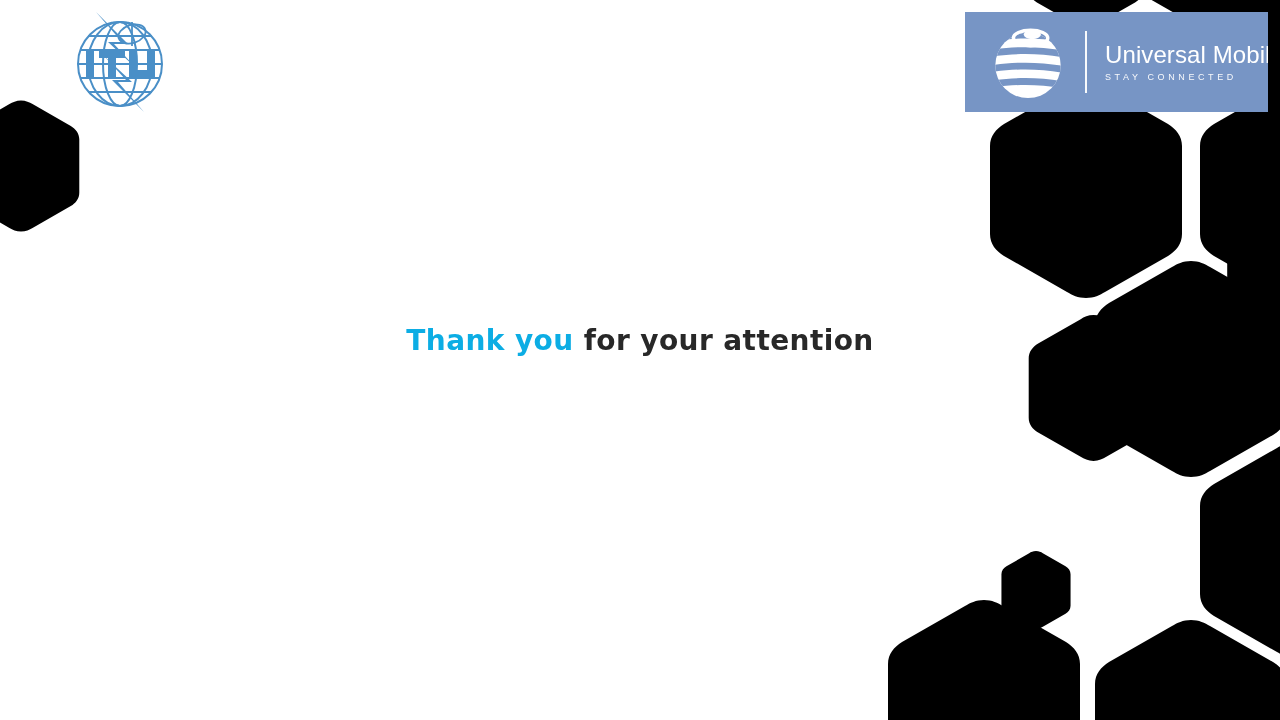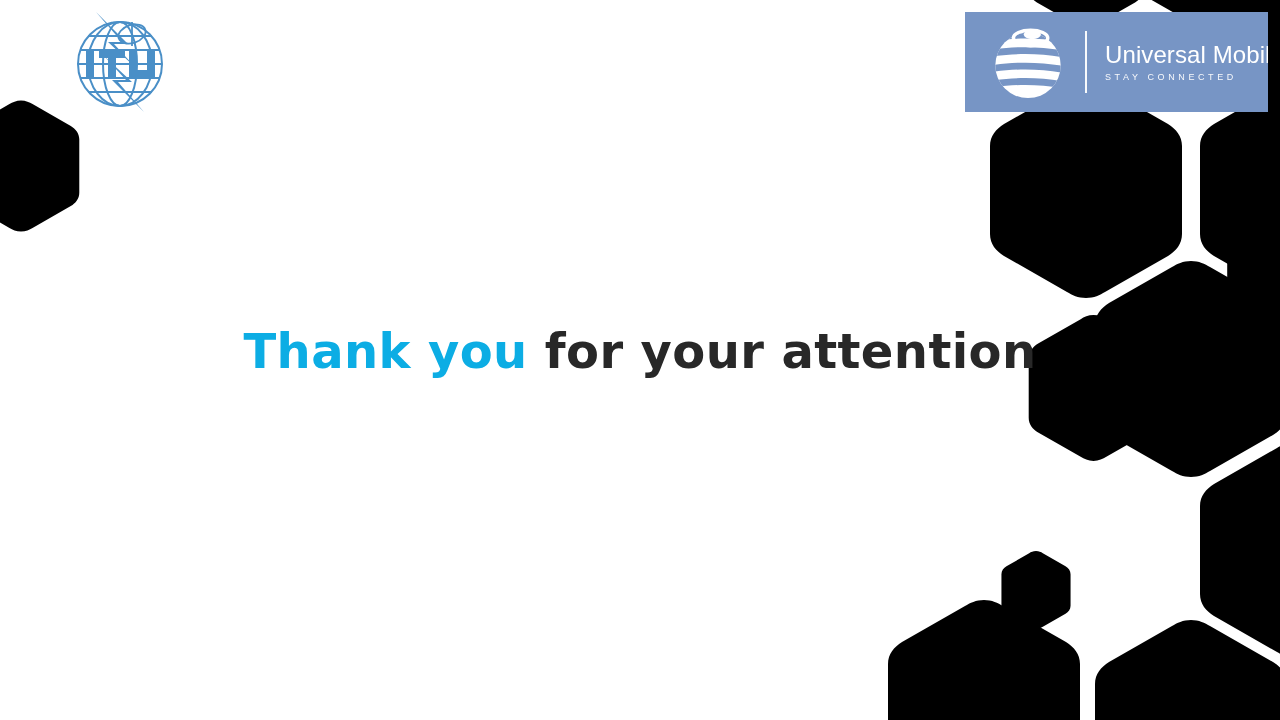--- a/index.html
+++ b/index.html
@@ -102,21 +102,21 @@
 
   
   #headline {
     position: absolute;
     left: 0;
     right: 0;
     top: 327px;
     text-align: center;
     white-space: nowrap;
     font-family: "DejaVu Sans", sans-serif;
-    font-size: 48px;
+    font-size: 28px;
     font-weight: bold;
     line-height: 1;
     letter-spacing: .4px;
   }
   #headline .accent {
     color: #0cade4;
   }
   #headline .plain {
     color: #282828;
   }

